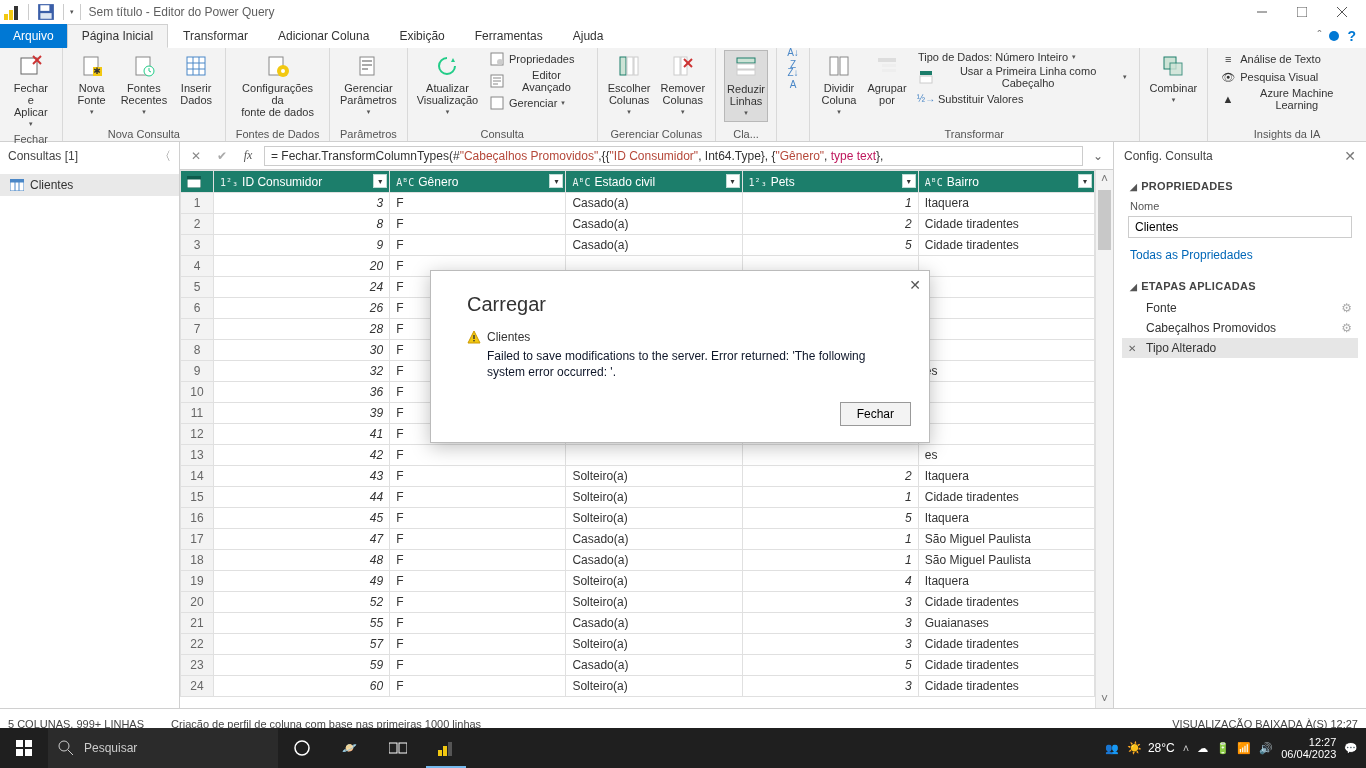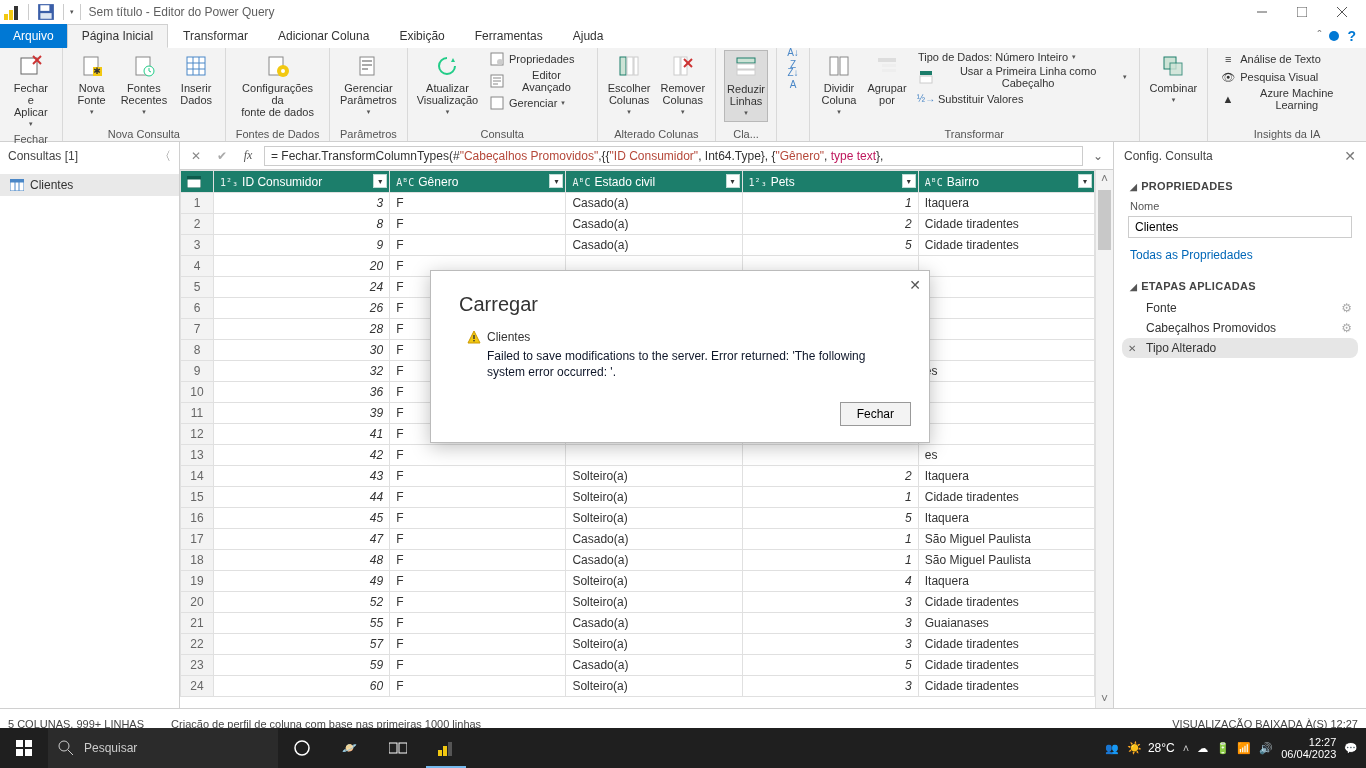--- a/index.html
+++ b/index.html
@@ -78,41 +78,41 @@
 .settings-header { height:28px; display:flex; align-items:center; justify-content:space-between; padding: 0 10px; color:#444; }
 .settings-close { color:#777; font-size:14px; }
 .sect-title { padding: 10px 12px 4px 16px; font-size: 11px; font-weight: 600; color:#444; letter-spacing: .3px; }
 .sect-title .caret { margin-right: 4px; font-size: 9px; color:#555; }
 .prop-label { padding: 4px 16px 2px; color:#555; font-size:11px; }
 .prop-input { margin: 2px 14px; border:1px solid #ccc; padding:3px 6px; font-size:12px; }
 .prop-link { margin: 8px 16px; color:#0067b8; font-size:12px; }
 .steps { margin: 2px 8px; }
 .step { display:flex; align-items:center; padding: 3px 6px 3px 24px; position:relative; font-size:12px; }
 .step .gear { position:absolute; right:6px; color:#aaa; font-size:12px; }
-.step.selected { background:#e6e6e6;border-radius:8px; }
+.step.selected { background:#e6e6e6; }
 .step.selected::before { content:"✕"; position:absolute; left:6px; color:#666; font-size:10px; }
 
 
 .statusbar { height:31px; background:#fff; border-top:1px solid #d0d0d0; display:flex; align-items:center; padding:0 8px; font-size:11px; color:#444; }
 .statusbar .right { margin-left:auto; }
 
 
 .taskbar { position:absolute; bottom:0; left:0; right:0; height:40px; background:#1f1f1f; display:flex; align-items:center; color:#fff; }
 .taskbar .start { width:48px; height:40px; display:flex; align-items:center; justify-content:center; }
 .taskbar .search { width:230px; height:40px; background:#2b2b2b; display:flex; align-items:center; padding:0 10px; gap:10px; color:#ccc; }
 .task-item { width:48px; height:40px; display:flex; align-items:center; justify-content:center; position:relative; }
 .task-item.active::after { content:""; position:absolute; bottom:0; left:4px; right:4px; height:2px; background:#76b9ed; }
 .tray { margin-left:auto; display:flex; align-items:center; gap:8px; padding:0 8px; font-size:11px; }
 .tray .clock { text-align:right; line-height:12px; font-size:11px; }
 .weather { display:flex; align-items:center; gap:6px; font-size:12px; }
 
 
 .modal { position:absolute; left:430px; top:270px; width:500px; background:#fff; border:1px solid #bbb; box-shadow: 0 4px 18px rgba(0,0,0,.25); }
 .modal-close { position:absolute; right:8px; top:6px; color:#555; font-size:14px; }
-.modal h2 { font-weight:400; font-size:20px; color:#333; padding: 22px 28px 8px; }
+.modal h2 { font-weight:400; font-size:20px; color:#333; padding: 22px 28px 8px; margin-left: 8px; }
 .modal-body { padding: 6px 28px 12px 36px; }
 .modal-body .item-title { color:#333; font-size:12px; display:flex; align-items:center; gap:6px; }
 .modal-body .warn-ico { width:14px; height:14px; }
 .modal-body .err { color:#0f172a; font-size:12px; padding: 4px 0 0 20px; line-height:16px; }
 .modal-footer { display:flex; justify-content:flex-end; padding: 10px 18px 16px; }
 .modal-footer button { padding: 4px 16px; background:#f3f3f3; border:1px solid #999; font-size:12px; }
 
 
 svg { display:block; }
 .tri { font-size:7px; color:#555; }
@@ -337,21 +337,21 @@
               <rect x="9" y="2" width="6" height="18" fill="#fff" stroke="#ccc"></rect>
               <line x1="12" y1="4" x2="20" y2="12" stroke="#c33" stroke-width="2"></line>
               <line x1="20" y1="4" x2="12" y2="12" stroke="#c33" stroke-width="2"></line>
             </svg>
           </span>
           <span style="white-space:pre-line">Remover
 Colunas</span>
           <span class="tri">▾</span>
         </div>
     </div>
-    <div class="ribbon-group-label">Alterado Colunas</div>
+    <div class="ribbon-group-label">Gerenciar Colunas</div>
   </div>
   <div class="ribbon-group">
     <div class="ribbon-group-items">
       <div class="ribbon-btn ribbon-btn-selected">
           <span class="ico">
             <svg width="22" height="22">
               <rect x="2" y="2" width="18" height="5" fill="#cde3d6" stroke="#1c7e6b"></rect>
               <rect x="2" y="8" width="18" height="5" fill="#fff" stroke="#ccc"></rect>
               <rect x="2" y="14" width="18" height="5" fill="#fff" stroke="#ccc"></rect>
             </svg>

